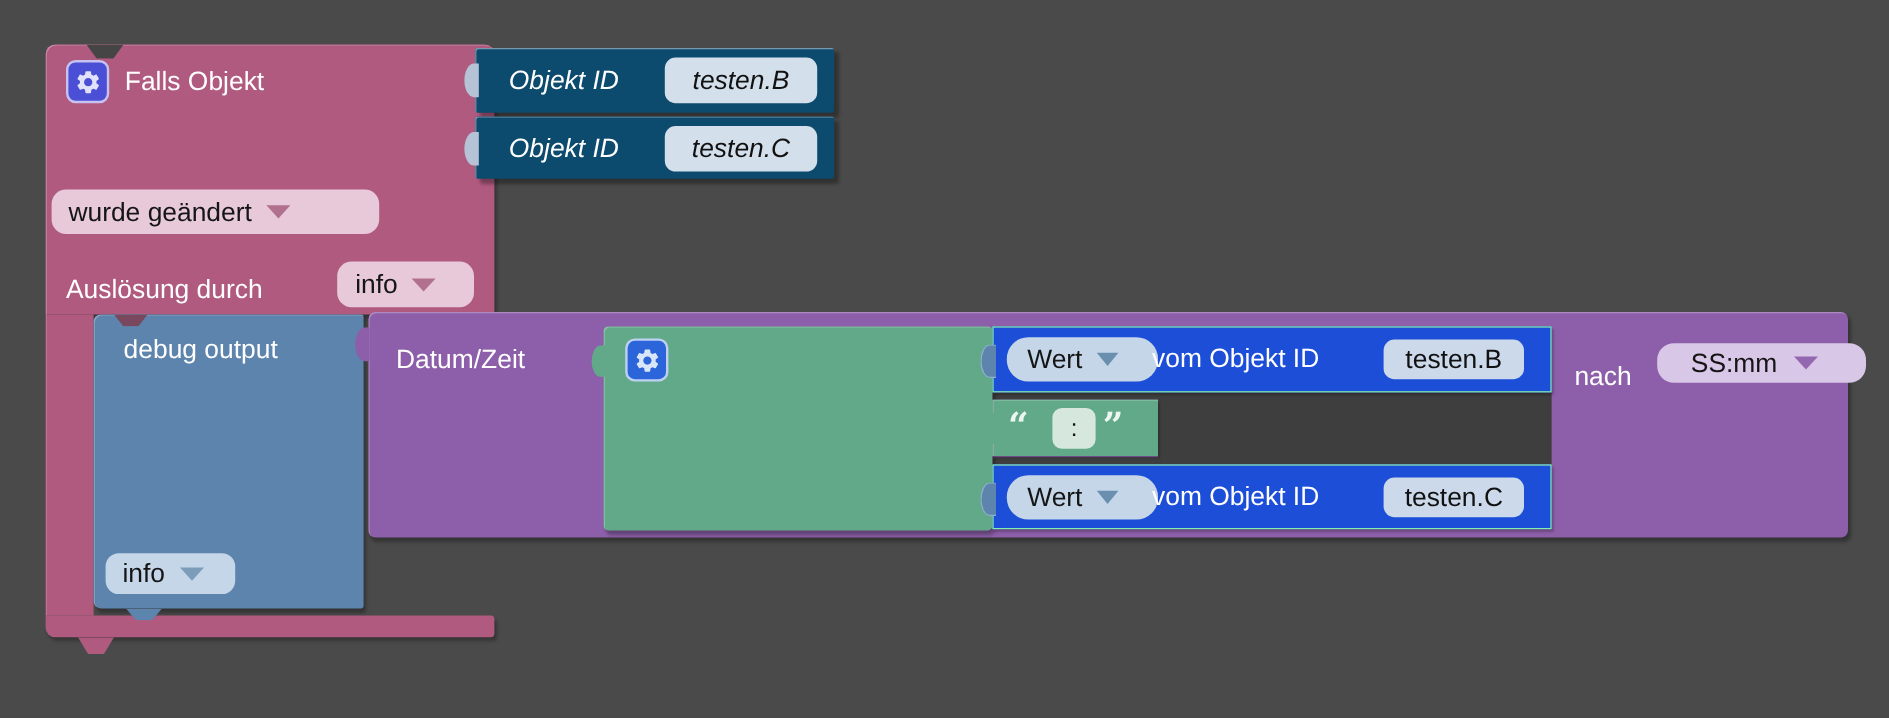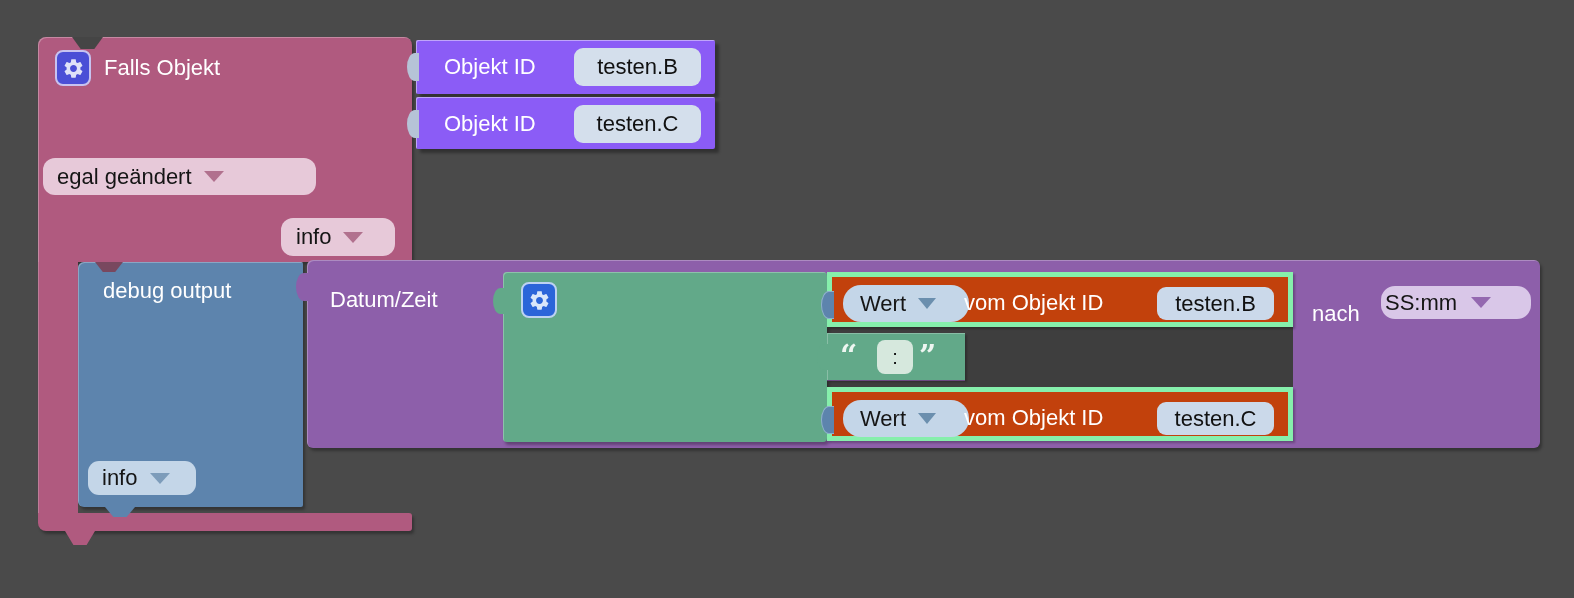--- a/index.html
+++ b/index.html
@@ -29,56 +29,56 @@
   #lbl-ausl{left:17px;top:185px;line-height:38px;}
   #pill-egal{left:243px;top:181px;width:99px;height:38px;background:#e7c9d9;border-radius:12px;padding-left:15px;}
   #pill-egal .arr{border-top-color:#b1718e;margin-left:12px;}
   #pink-wall{left:38px;top:262px;width:40px;height:251px;background:#b05a7f;z-index:1;
              box-shadow:inset 1px 0 0 rgba(255,255,255,.2);}
   #pink-bar{left:38px;top:513px;width:374px;height:18px;background:#b05a7f;border-radius:0 3px 3px 8px;z-index:1;
             box-shadow:2px 3px 3px rgba(0,0,0,.30);}
   #pink-bump{left:65px;top:531px;width:30px;height:14px;background:#b05a7f;z-index:1;}
 
   
-  .oid{left:416px;width:299px;background:#8b5cf6;z-index:2;border-radius:2px;
-       box-shadow:inset 1px 1px 0 rgba(255,255,255,.45), 4px 4px 3px rgba(0,0,0,.33);}
+  .oid{left:396px;width:299px;background:#0c4a6e;z-index:2;border-radius:2px;
+       box-shadow:inset 1px 1px 0 rgba(255,255,255,.45), 4px 4px 3px rgba(0,0,0,.33);font-style:italic;}
   #oid0{top:40px;height:54px;}
   #oid1{top:97px;height:52px;}
   .oid .knob{left:-9px;top:13px;height:28px;background:#b6c3d7;}
   .oid .lbl{left:28px;top:0;line-height:53px;}
   .oid .field{left:158px;top:8px;width:127px;height:38px;background:#d4dfec;}
 
   
   #debug{left:78px;top:262px;width:225px;height:245px;background:#5d84ad;border-radius:6px 2px 2px 6px;z-index:2;}
   #debug-notch{left:17px;top:0;width:28px;height:10px;background:#79485f;}
   #debug-title{left:25px;top:14px;line-height:30px;}
   #pill-info{left:10px;top:199px;width:94px;height:34px;background:#c4d6e8;border-radius:11px;padding-left:14px;}
   #pill-info .arr{border-top-color:#7d9cba;margin-left:13px;}
   #debug-bump{left:105px;top:507px;width:30px;height:10px;background:#5d84ad;z-index:2;}
 
   
   #purple{left:307px;top:260px;width:1233px;height:188px;background:#8d5faa;border-radius:6px;z-index:3;}
   #purple-knob{left:-11px;top:13px;height:28px;background:#8d5faa;z-index:3;}
   #purple-title{left:23px;top:24px;line-height:32px;}
   #lbl-nach{left:1005px;top:38px;line-height:32px;}
-  #pill-ssmm{left:1074px;top:26px;width:146px;height:33px;background:#d9c7e8;border-radius:14px;padding-left:4px;}
+  #pill-ssmm{left:1074px;top:26px;width:146px;height:33px;background:#d9c7e8;border-radius:14px;padding-left:28px;}
   #pill-ssmm .arr{border-top-color:#9468b0;margin-left:14px;}
   .hole{position:absolute;background:#3e3e3e;z-index:4;}
   #hole-main{left:965px;top:327px;width:328px;height:60px;}
   #hole-s1{left:827px;top:327px;width:140px;height:6px;}
   #hole-s2{left:827px;top:381px;width:140px;height:6px;}
 
   
   #green{left:503px;top:272px;width:324px;height:170px;background:#62a989;border-radius:4px;z-index:5;}
   #green-knob{left:-10px;top:16px;height:26px;background:#62a989;z-index:5;}
   #green-gear{left:18px;top:10px;background:#2b65d9;border:2px solid #bdd2f2;}
   #green-title{left:64px;top:13px;line-height:30px;}
 
   
-  .vrow{left:827px;width:466px;background:#c2410c;z-index:5;border:5px solid #86efac;box-sizing:border-box;
+  .vrow{left:827px;width:466px;background:#1d4ed8;z-index:5;border:1px solid #86efac;box-sizing:border-box;
         box-shadow:2px 2px 2px rgba(0,0,0,.25);}
   #vrow0{top:272px;height:55px;}
   #vrow1{top:387px;height:54px;}
   .vrow .knob{left:-11px;top:14px;height:26px;background:#5d84ad;border:1px solid #8fb0cd;border-right:none;}
   .vrow .pill-wert{left:11px;top:8px;width:109px;height:37px;background:#c4d6e8;border-radius:18px;padding-left:17px;}
   .vrow .pill-wert .arr{border-top-color:#6b8fae;margin-left:12px;border-left-width:9px;border-right-width:9px;}
   .vrow .lbl{left:132px;top:0;line-height:52px;}
   .vrow .field{left:325px;top:10px;width:117px;height:33px;background:#cbd9ea;}
 
   
@@ -97,23 +97,24 @@
 
   <div id="pink-top" class="blk">
     <div id="pink-notch" class="trap"></div>
     <div id="pink-gear" class="gear">
       <svg width="23" height="23" viewBox="0 0 24 24">
         <path fill="#dfe2f8" d="M19.14,12.94c0.04-0.3,0.06-0.61,0.06-0.94c0-0.32-0.02-0.64-0.07-0.94l2.03-1.58c0.18-0.14,0.23-0.41,0.12-0.61l-1.92-3.32c-0.12-0.22-0.37-0.29-0.59-0.22l-2.39,0.96c-0.5-0.38-1.03-0.7-1.62-0.94L14.4,2.81c-0.04-0.24-0.24-0.41-0.48-0.41h-3.84c-0.24,0-0.43,0.17-0.47,0.41L9.25,5.35C8.66,5.59,8.12,5.92,7.63,6.29L5.24,5.33c-0.22-0.08-0.47,0-0.59,0.22L2.74,8.87C2.62,9.08,2.66,9.34,2.86,9.48l2.03,1.58C4.84,11.36,4.8,11.69,4.8,12s0.02,0.64,0.07,0.94l-2.03,1.58c-0.18,0.14-0.23,0.41-0.12,0.61l1.92,3.32c0.12,0.22,0.37,0.29,0.59,0.22l2.39-0.96c0.5,0.38,1.03,0.7,1.62,0.94l0.36,2.54c0.05,0.24,0.24,0.41,0.48,0.41h3.84c0.24,0,0.44-0.17,0.47-0.41l0.36-2.54c0.59-0.24,1.13-0.56,1.62-0.94l2.39,0.96c0.22,0.08,0.47,0,0.59-0.22l1.92-3.32c0.12-0.22,0.07-0.47-0.12-0.61L19.14,12.94z M12,15.6c-1.98,0-3.6-1.62-3.6-3.6s1.62-3.6,3.6-3.6s3.6,1.62,3.6,3.6S13.98,15.6,12,15.6z"></path>
       </svg>
     </div>
     <div id="pink-title" class="lbl">Falls Objekt</div>
     <div id="pill-change" class="pill">
-      <span>egal geändert</span>
+      <span>wurde geändert</span>
       <span class="arr"></span>
     </div>
+    <div id="lbl-ausl" class="lbl">Auslösung durch</div>
     <div id="pill-egal" class="pill">
       <span>info</span>
       <span class="arr"></span>
     </div>
   </div>
   <div id="pink-wall" class="abs"></div>
   <div id="pink-bar" class="abs"></div>
   <div id="pink-bump" class="trap"></div>
 
   <div id="oid0" class="blk oid">

